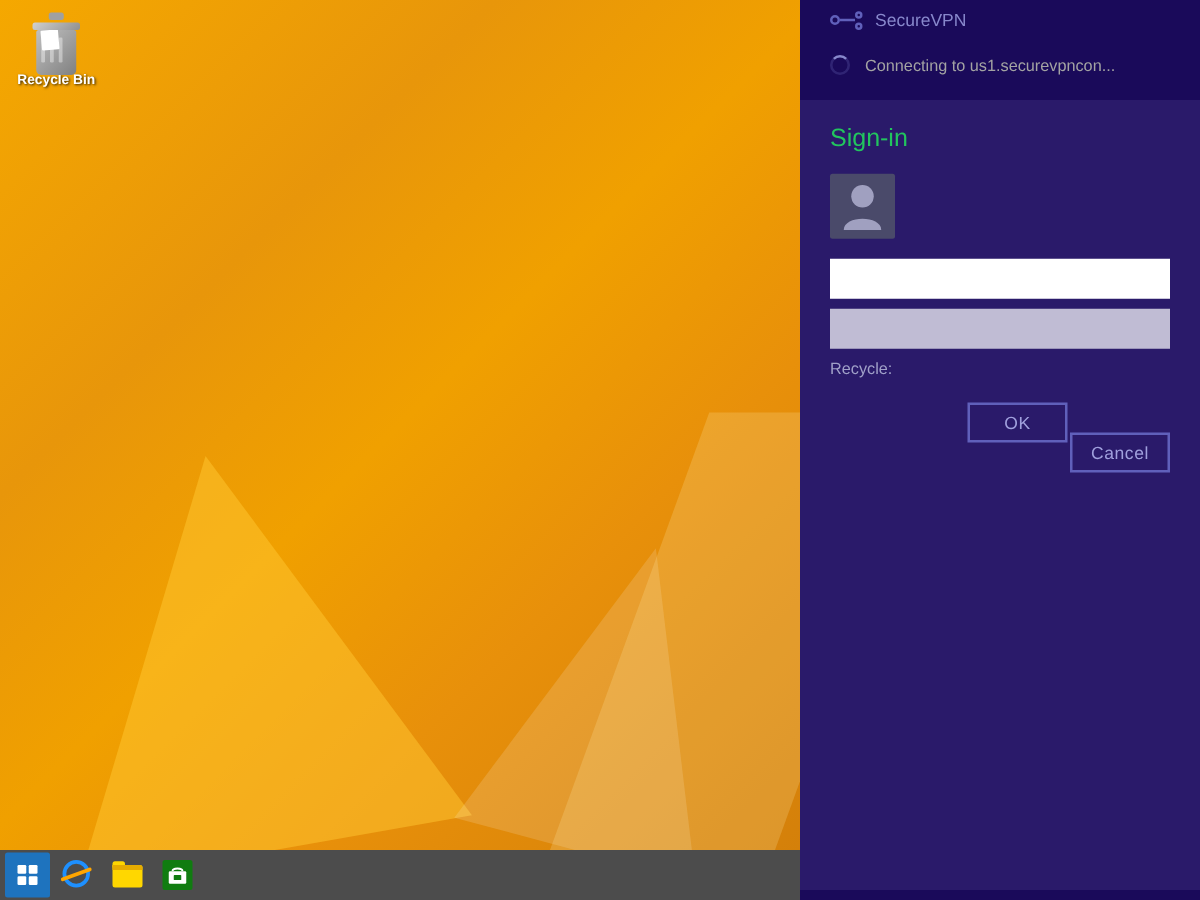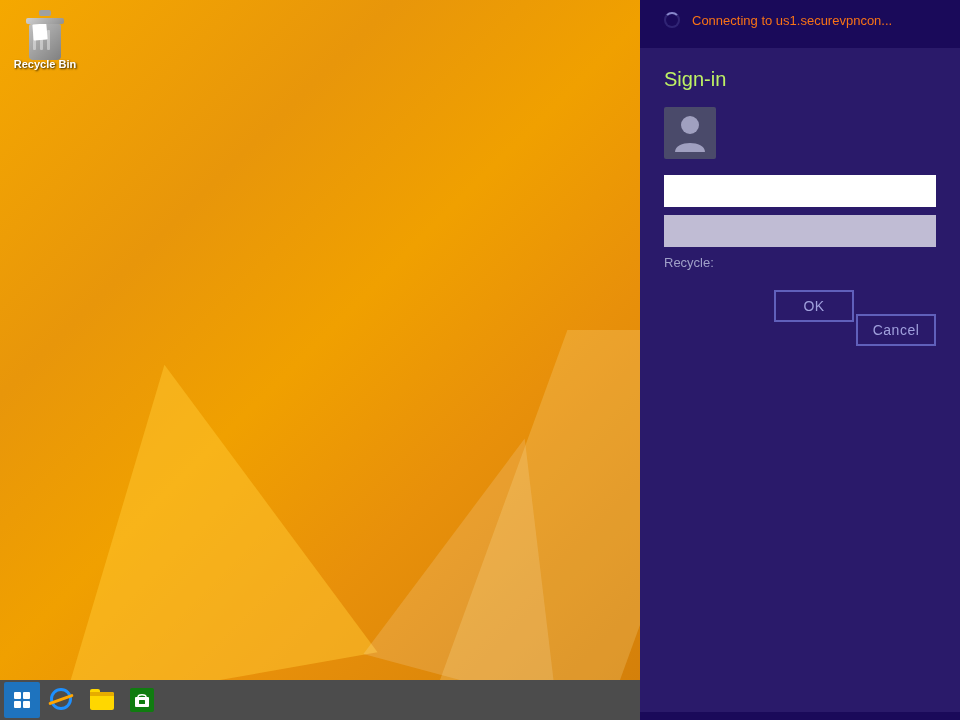--- a/index.html
+++ b/index.html
@@ -246,33 +246,33 @@
       border-radius: 50%;
       animation: spin 1s linear infinite;
       flex-shrink: 0;
     }
     @keyframes spin {
       from { transform: rotate(0deg); }
       to { transform: rotate(360deg); }
     }
 
     .connecting-text {
-      color: #f97316;
+      color: #a3a3a3;
       font-size: 13px;
     }
 
     #signin-section {
       background: #2a1a6a;
       margin: 8px 0;
       padding: 20px 24px 24px;
       flex: 1;
     }
 
     #signin-title {
-      color: #bef264;
+      color: #22c55e;
       font-size: 20px;
       font-weight: 300;
       margin-bottom: 16px;
     }
 
     .user-avatar {
       width: 52px;
       height: 52px;
       background: #4a4a6a;
       border-radius: 2px;
@@ -413,20 +413,31 @@
         <path d="M5 6 C5 3 13 3 13 6" stroke="white" stroke-width="1.5" fill="none"></path>
         <rect x="6" y="9" width="6" height="4" fill="#107c10" rx="0.5"></rect>
       </svg>
     </div>
   </div>
 </div>
 
 <div id="networks-panel">
 
 
+  <div id="vpn-section">
+    <div class="vpn-shape">
+      <div class="vpn-node"></div>
+      <div class="vpn-line"></div>
+      <div style="display:flex;flex-direction:column;gap:3px;">
+        <div class="vpn-node" style="width:6px;height:6px;"></div>
+        <div class="vpn-node" style="width:6px;height:6px;"></div>
+      </div>
+    </div>
+    <div class="vpn-name">SecureVPN</div>
+  </div>
 
   <div id="connecting-section">
     <div class="spinner"></div>
     <div class="connecting-text">Connecting to us1.securevpncon...</div>
   </div>
 
   <div id="signin-section">
     <div id="signin-title">Sign-in</div>
 
     <div class="user-avatar">

